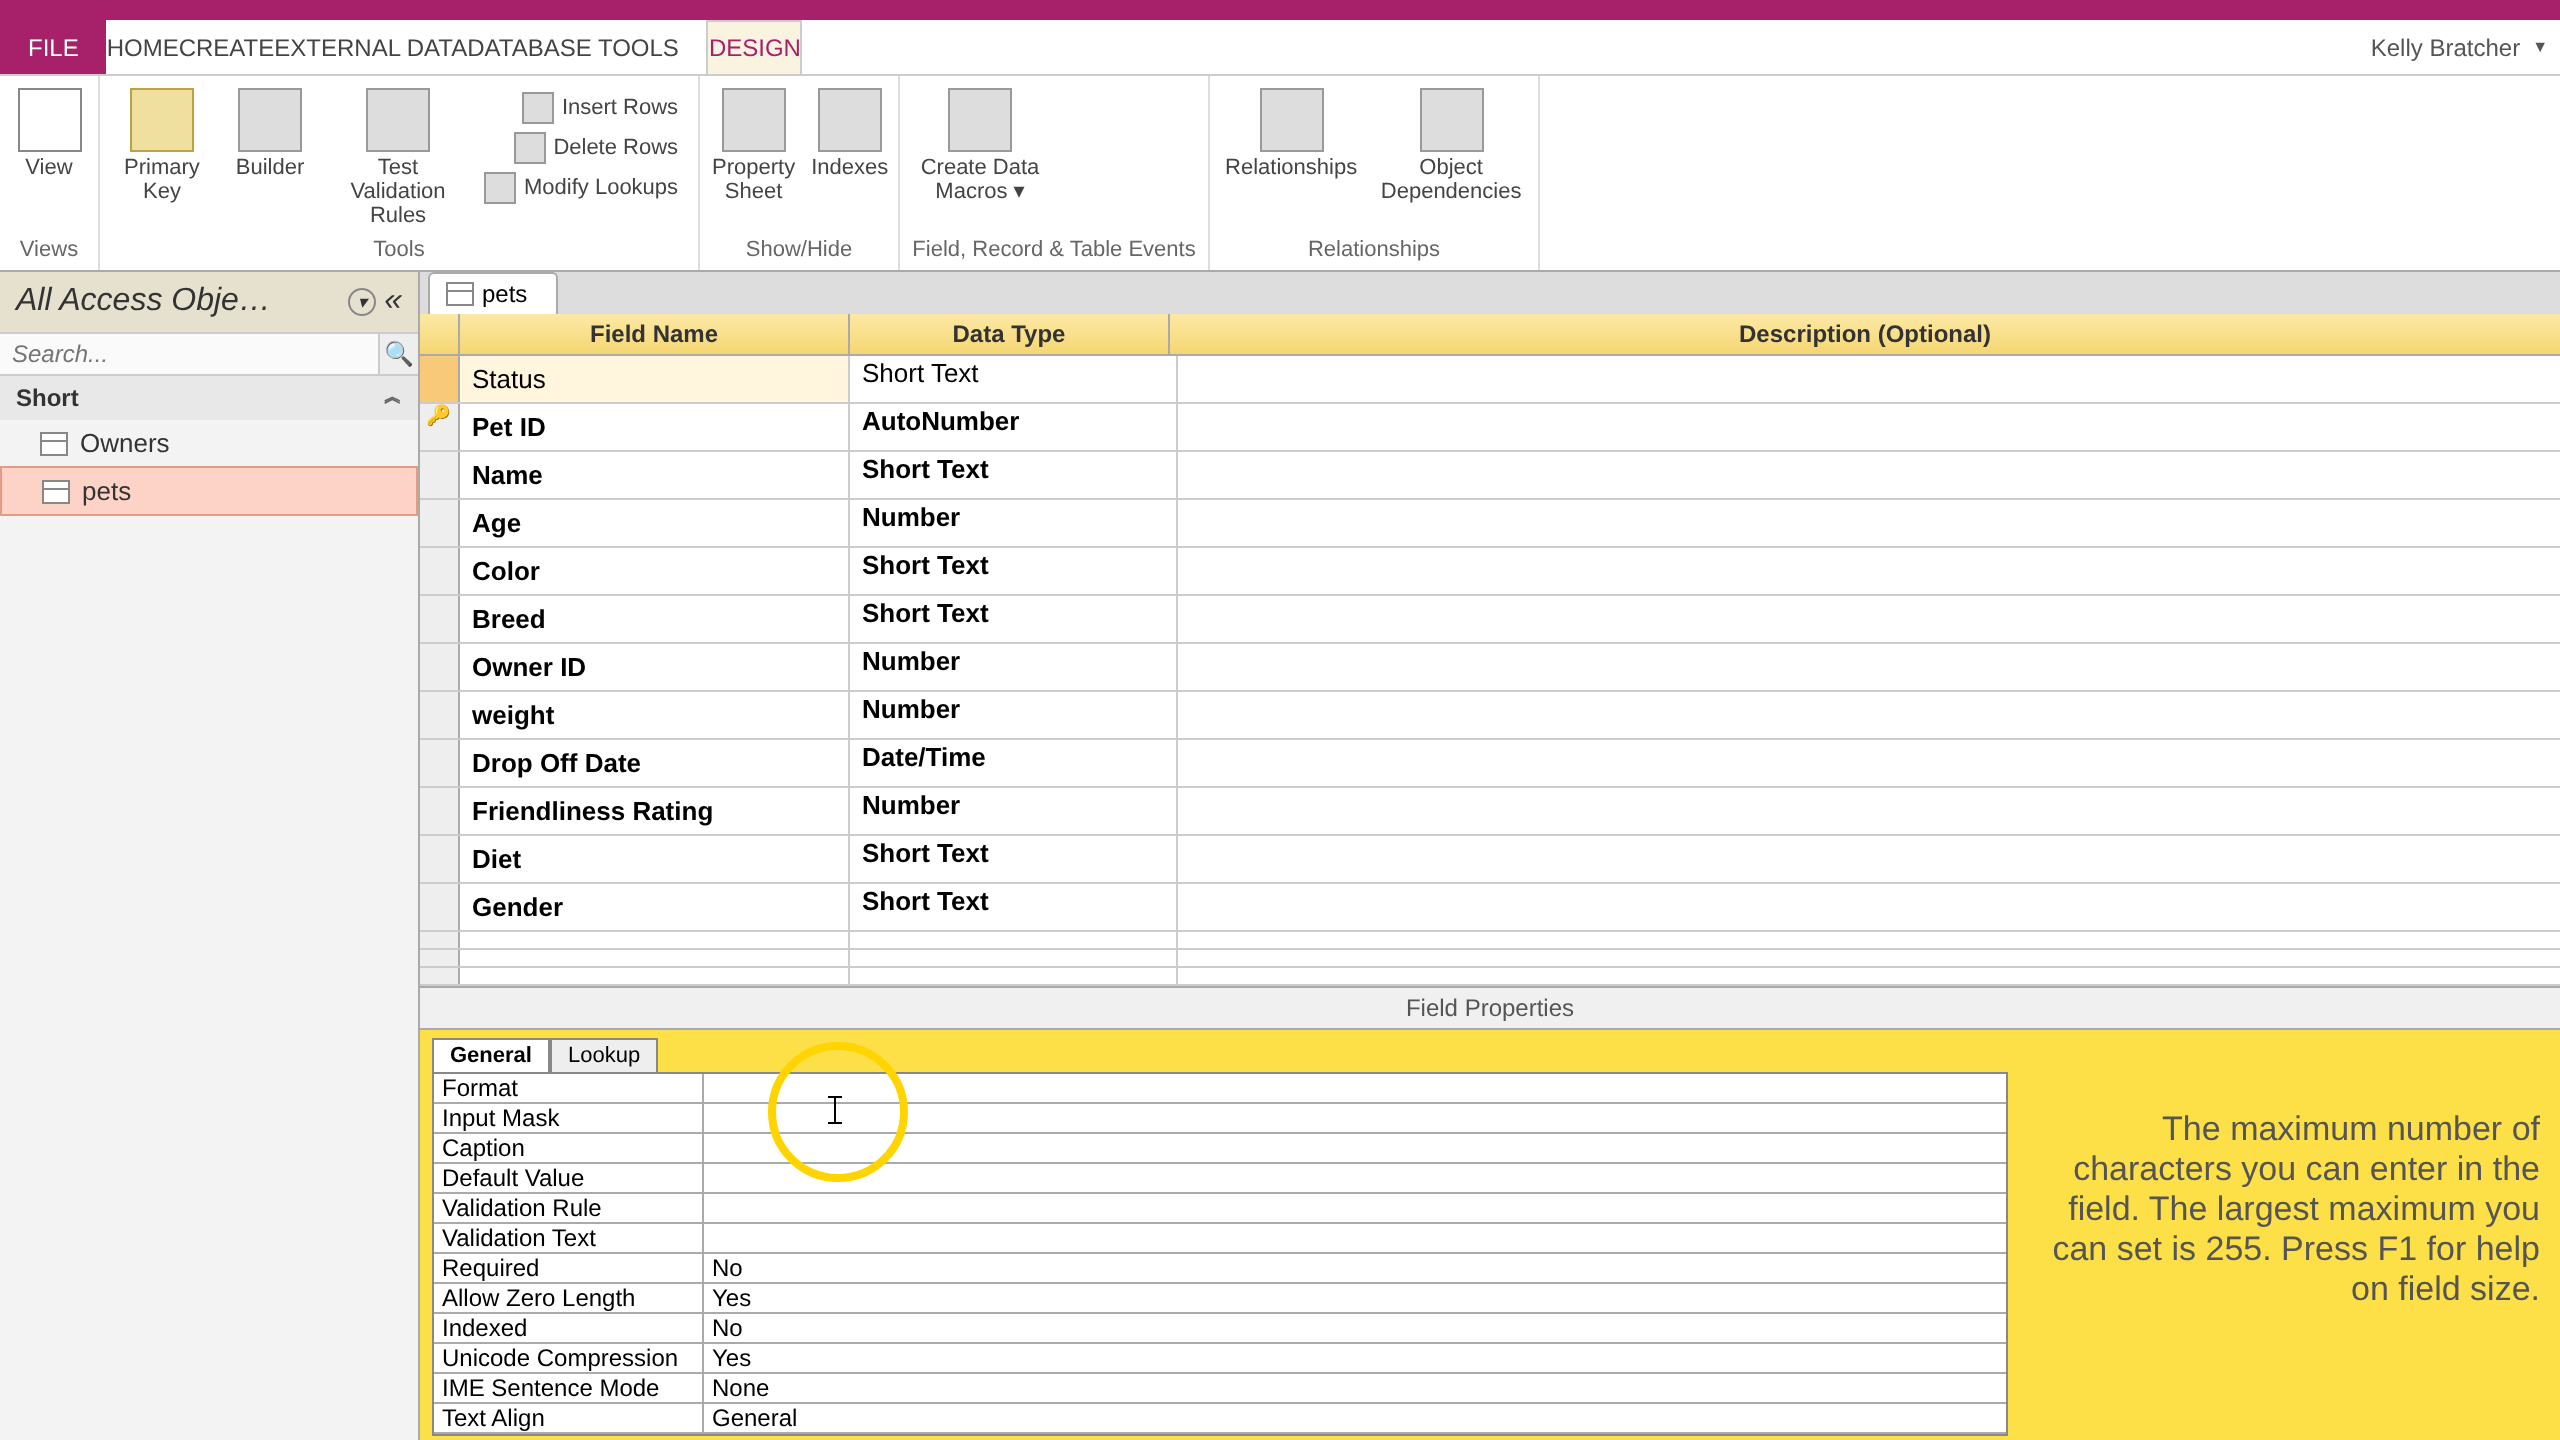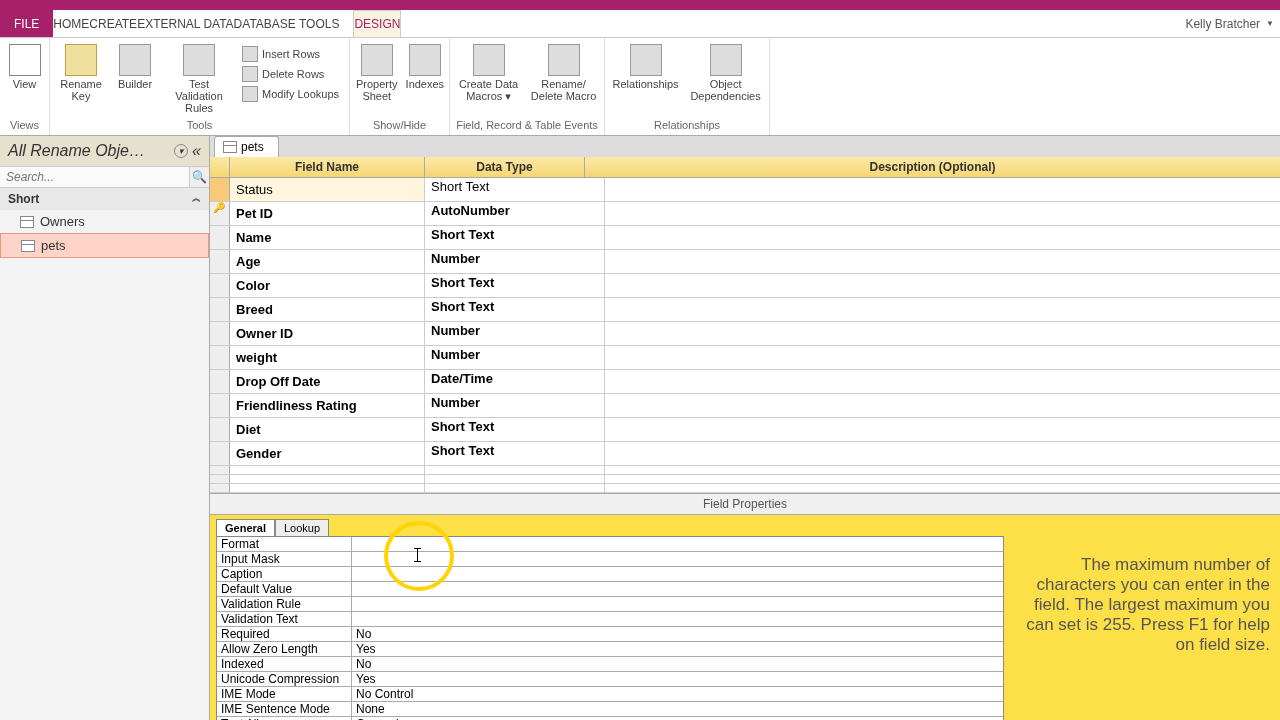--- a/index.html
+++ b/index.html
@@ -18,21 +18,21 @@
 
 
 .ribbon { height: 98px; background: #fff; border-bottom: 1px solid #aaa; display: flex; }
 .ribbon-group { border-right: 1px solid #ddd; padding: 2px 6px; display: flex; flex-direction: column; justify-content: space-between; height: 100%; }
 .ribbon-group .body { flex: 1; display: flex; align-items: flex-start; padding-top: 4px; gap: 8px; }
 .ribbon-group .label { font-size: 11px; color: #666; text-align: center; padding-bottom: 2px; }
 .bigbtn { display: flex; flex-direction: column; align-items: center; width: 50px; cursor: pointer; }
 .bigbtn .ico { width: 32px; height: 32px; margin-bottom: 2px; }
 .bigbtn .txt { font-size: 11px; color: #444; text-align: center; line-height: 12px; }
 .smallrow { display: flex; flex-direction: column; gap: 4px; padding-top: 2px; }
-.smallbtn { display: flex; align-items: center; gap: 4px; cursor: pointer; font-size: 11px; color: #444; }
+.smallbtn { display: flex; align-items: center; gap: 4px; cursor: pointer; font-size: 11px; color: #444; justify-content: flex-end; }
 .smallbtn .ico16 { width: 16px; height: 16px; }
 
 
 .ico, .ico16 { display: inline-block; background: #ddd; border: 1px solid #999; }
 .view-grid { background: linear-gradient(#fff,#fff); border: 1px solid #888; position: relative; }
 .color-box { background: #f0e0a0; border: 1px solid #c0a040; }
 
 
 .workspace { display: flex; height: calc(720px - 10px - 28px - 98px); }
 .navpane { width: 210px; background: #f3f3f3; border-right: 1px solid #aaa; display: flex; flex-direction: column; }
@@ -54,21 +54,21 @@
 .design-grid { background: #fff; }
 .grid-header { display: flex; background: linear-gradient(#fce9a6,#f5d672); border-bottom: 1px solid #aaa; font-size: 12px; font-weight: bold; color: #333; }
 .gh-sel { width: 20px; border-right: 1px solid #aaa; }
 .gh-fname { width: 195px; text-align: center; padding: 3px 0; border-right: 1px solid #aaa; }
 .gh-dtype { width: 160px; text-align: center; padding: 3px 0; border-right: 1px solid #aaa; }
 .gh-desc { flex: 1; text-align: center; padding: 3px 0; }
 .grid-body { }
 .grow { display: flex; border-bottom: 1px solid #ccc; font-size: 13px; background: #fff; }
 .grow .sel { width: 20px; background: #eee; border-right: 1px solid #aaa; text-align: center; font-size: 10px; }
 .grow .fname { width: 195px; padding: 4px 6px; border-right: 1px solid #ccc; }
-.grow .dtype { width: 180px; padding: 1px 6px; border-right: 1px solid #ccc; }
+.grow .dtype { width: 164px; padding: 1px 6px; border-right: 1px solid #ccc; }
 .grow .desc { flex: 1; padding: 1px 6px; }
 .grow.current .sel { background: #f7c978; }
 .grow.current .fname { background: #fff6dd; }
 .grow.pk .sel::before { content: "🔑"; font-size: 10px; }
 .grow.bold .fname, .grow.bold .dtype { font-weight: bold; }
 
 
 .fp-title { text-align: center; font-size: 12px; color: #555; padding: 3px 0; background: #f0f0f0; border-top: 1px solid #aaa; }
 .fp-area { flex: 1; display: flex; background: #fde047; border-top: 1px solid #aaa; }
 .fp-left { width: 800px; padding: 4px 6px; position: relative; }
@@ -120,21 +120,21 @@
           <span class="ico view-grid"></span>
           <span class="txt">View</span>
         </div>
       </div>
     <div class="label">Views</div>
   </div>
   <div class="ribbon-group" style="width:300px">
     <div class="body">
       <div class="bigbtn">
           <span class="ico color-box"></span>
-          <span class="txt" style="white-space:pre-line">Rename
+          <span class="txt" style="white-space:pre-line">Primary
 Key</span>
         </div>
       <div class="bigbtn" style="width:42px">
           <span class="ico"></span>
           <span class="txt">Builder</span>
         </div>
       <div class="bigbtn" style="width:70px">
           <span class="ico"></span>
           <span class="txt" style="white-space:pre-line">Test Validation
 Rules</span>
@@ -170,25 +170,20 @@
     </div>
     <div class="label">Show/Hide</div>
   </div>
   <div class="ribbon-group" style="width:155px">
     <div class="body">
       <div class="bigbtn" style="width:68px">
           <span class="ico"></span>
           <span class="txt" style="white-space:pre-line">Create Data
 Macros ▾</span>
         </div>
-      <div class="bigbtn" style="width:72px">
-          <span class="ico"></span>
-          <span class="txt" style="white-space:pre-line">Rename/
-Delete Macro</span>
-        </div>
     </div>
     <div class="label">Field, Record &amp; Table Events</div>
   </div>
   <div class="ribbon-group" style="width:165px">
     <div class="body">
       <div class="bigbtn" style="width:72px">
           <span class="ico"></span>
           <span class="txt">Relationships</span>
         </div>
       <div class="bigbtn" style="width:78px">
@@ -197,21 +192,21 @@
 Dependencies</span>
         </div>
     </div>
     <div class="label">Relationships</div>
   </div>
 </div>
 
 <div class="workspace">
   <div class="navpane">
     <div class="nav-header">
-      <span>All Rename Obje…</span>
+      <span>All Access Obje…</span>
       <span style="display:flex;gap:4px;align-items:center">
         <span class="rbtn">▾</span>
         <span>«</span>
       </span>
     </div>
     <div class="search-row">
       <input placeholder="Search..." style="">
       <div class="search-btn">
           <span>🔍</span>
         </div>
@@ -383,24 +378,20 @@
             </div>
             <div class="fprow">
               <div class="plabel">Indexed</div>
               <div class="pval">No</div>
             </div>
             <div class="fprow">
               <div class="plabel">Unicode Compression</div>
               <div class="pval">Yes</div>
             </div>
             <div class="fprow">
-              <div class="plabel">IME Mode</div>
-              <div class="pval">No Control</div>
-            </div>
-            <div class="fprow">
               <div class="plabel">IME Sentence Mode</div>
               <div class="pval">None</div>
             </div>
             <div class="fprow">
               <div class="plabel">Text Align</div>
               <div class="pval">General</div>
             </div>
           </div>
       </div>
       <div class="fp-right">The maximum number of characters you can enter in the field. The largest maximum you can set is 255. Press F1 for help on field size.</div>

